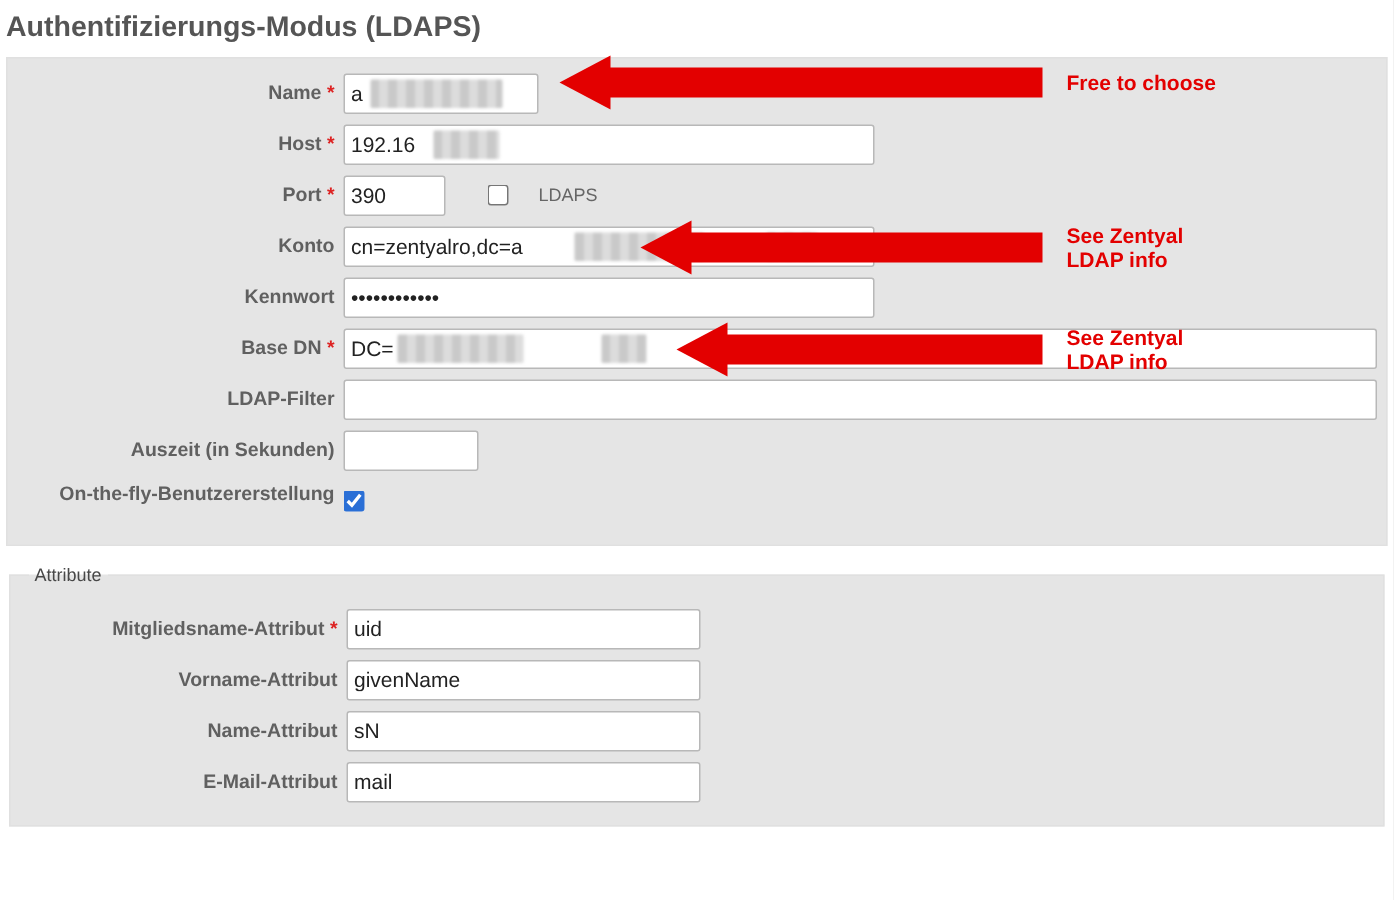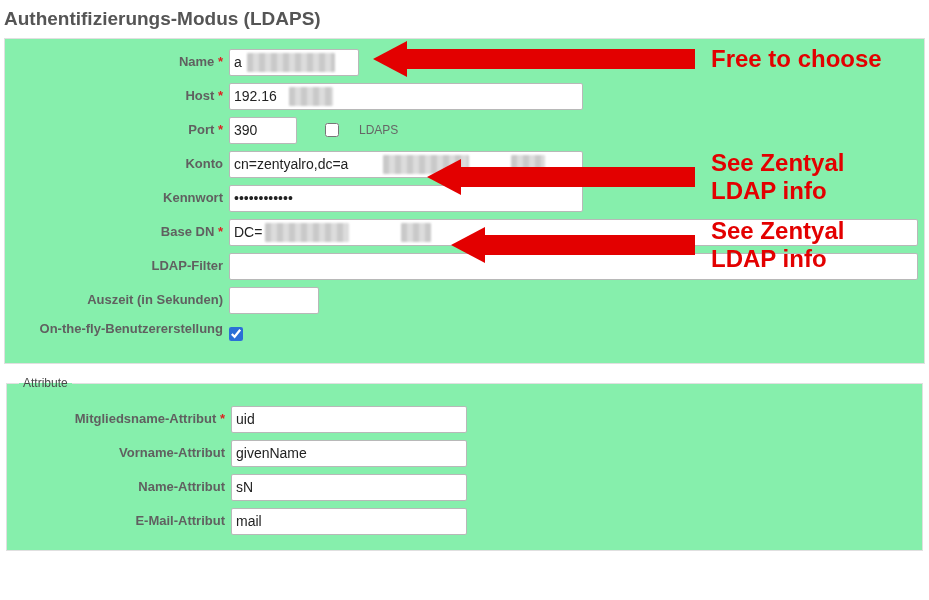--- a/index.html
+++ b/index.html
@@ -14,21 +14,21 @@
   }
   h2.page-title {
     margin: 0 0 8px 0;
     font-size: 19px;
     font-weight: bold;
     color: #555555;
     font-family: Verdana, Arial, sans-serif;
   }
   .box {
     border: 1px solid #e0e0e0;
-    background: #86efac;
+    background: #e5e5e5;
     padding: 8px 6px 10px 6px;
     margin-bottom: 12px;
     position: relative;
   }
   fieldset.box {
     padding-top: 14px;
   }
   legend.fs-legend {
     font-size: 12px;
     color: #484848;
@@ -108,21 +108,21 @@
     position:absolute;
     left:-32px; top:50%; transform:translateY(-50%);
     border-style:solid;
     border-width:18px 34px 18px 0;
     border-color: transparent #e30000 transparent transparent;
   }
   .anno-text{
     color:#e30000;
     font-family: Arial, sans-serif;
     font-weight:bold;
-    font-size:24px;
+    font-size:14px;
     line-height:1.15;
     margin-left: 16px;
     white-space:pre;
   }
 </style>
 </head>
 <body>
 
 <h2 class="page-title">Authentifizierungs-Modus (LDAPS)</h2>
 

